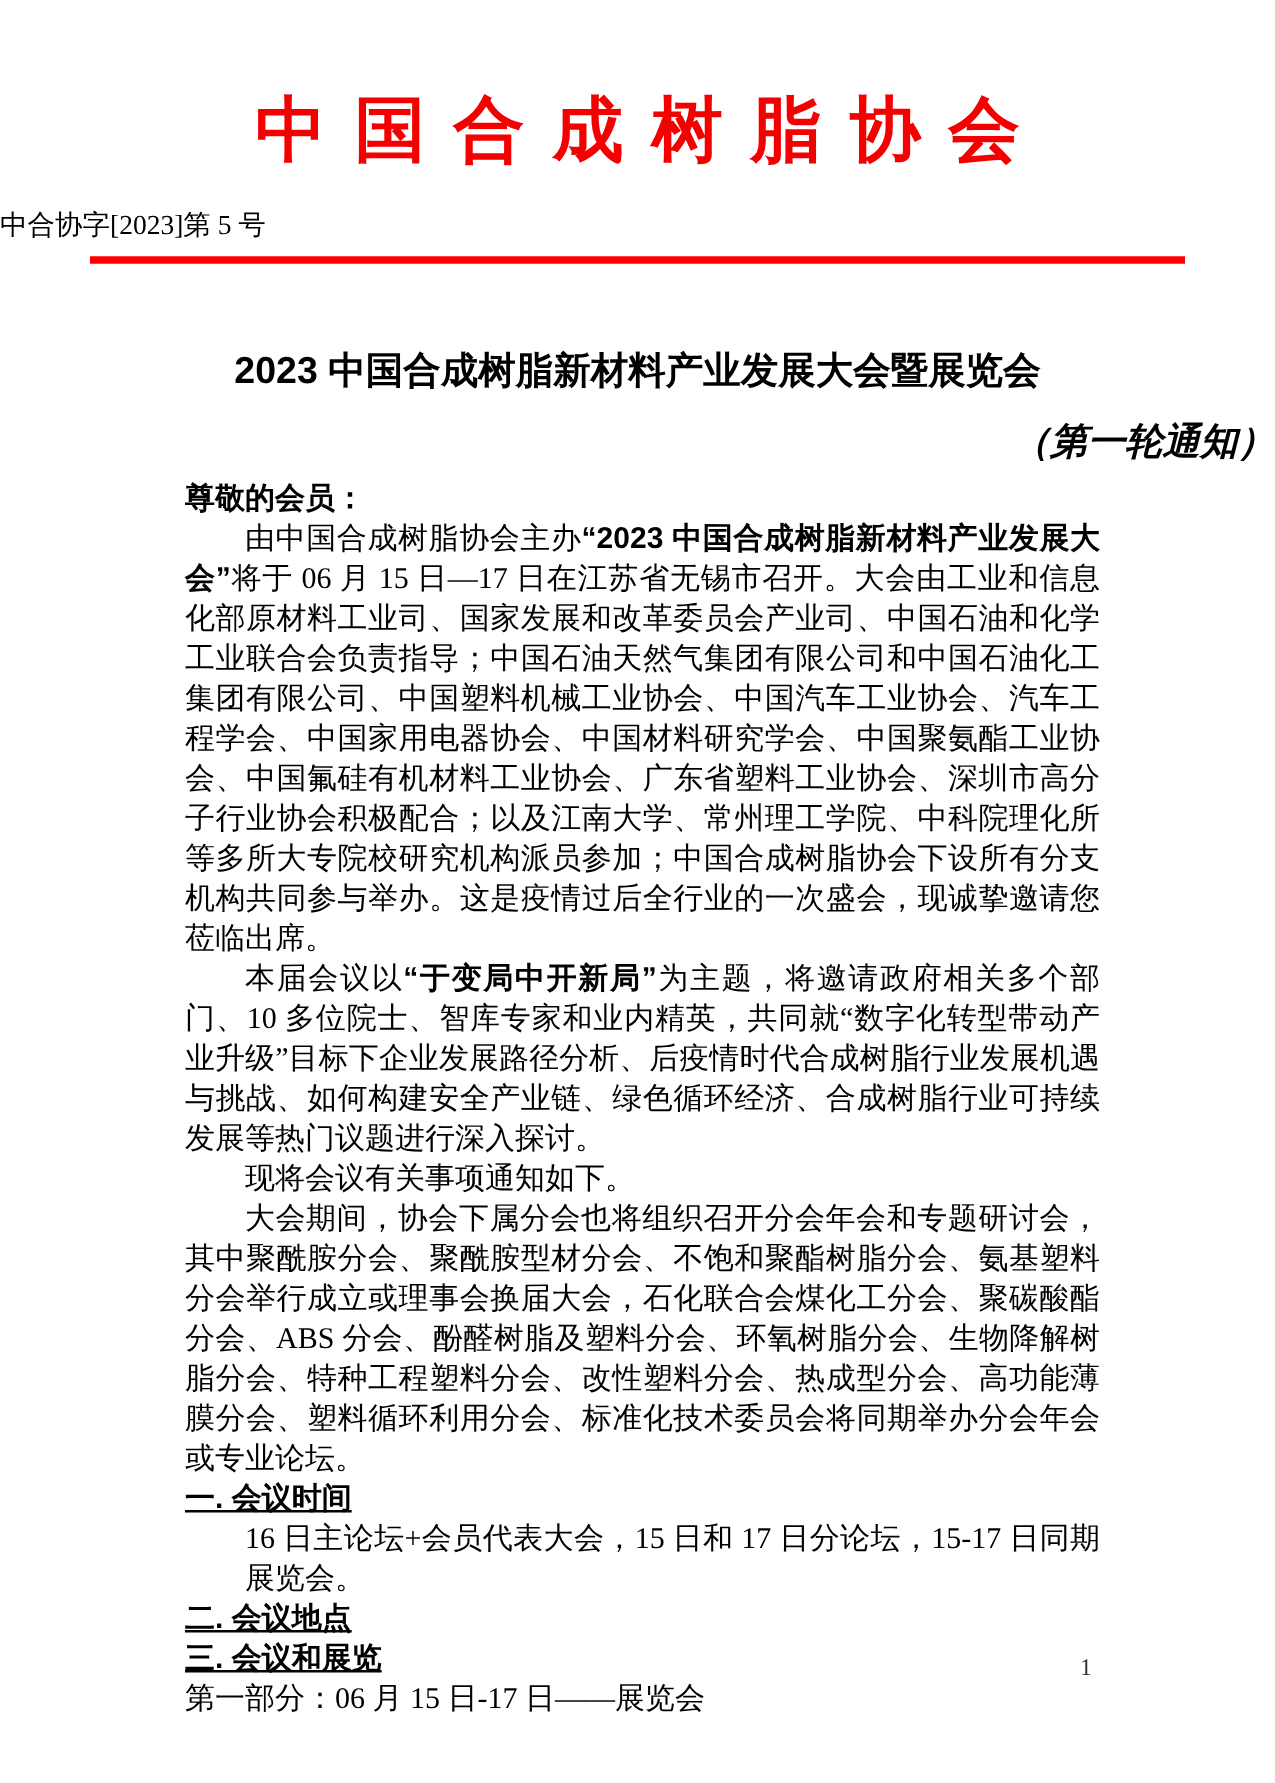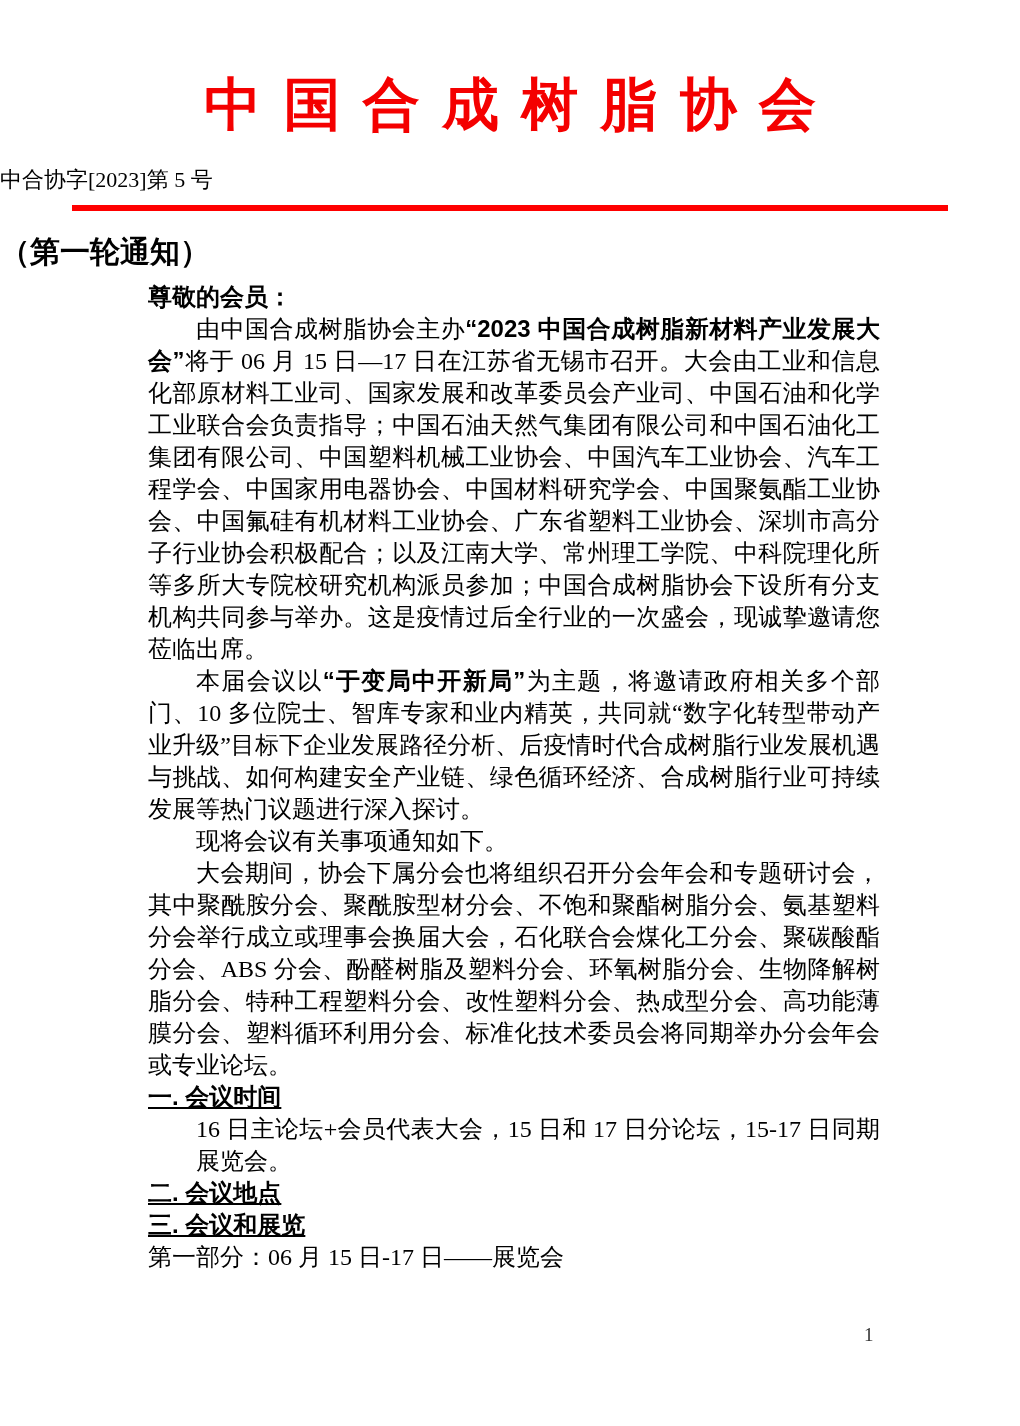--- a/index.html
+++ b/index.html
@@ -43,25 +43,26 @@
   .main-title {
     margin-top: 69px;
     text-align: center;
     font-size: 30px;
     line-height: 1.1;
     font-weight: 700;
     font-family: "Liberation Sans", "DejaVu Sans", sans-serif;
   }
   .sub-title {
     margin-top: 24px;
-    text-align: left;
+    text-align: right;
     font-size: 30px;
     line-height: 1.1;
     font-weight: 700;
     font-family: "Liberation Sans", "DejaVu Sans", sans-serif;
+    font-style: italic;
   }
   .content {
     margin: 13px 140px 0 148px;
     font-size: 24px;
     line-height: 32px;
     text-align: justify;
     word-break: break-all;
   }
   .salutation {
     font-weight: 700;
@@ -95,20 +96,21 @@
 
 <div class="page">
 
   <header>
     <h1 class="org-title">中 国 合 成 树 脂 协 会</h1>
     <div class="doc-number">中合协字[2023]第 5 号</div>
     <div class="red-rule"></div>
   </header>
 
   <main>
+    <h2 class="main-title">2023 中国合成树脂新材料产业发展大会暨展览会</h2>
     <h3 class="sub-title">（第一轮通知）</h3>
 
     <div class="content">
       <p class="salutation">尊敬的会员：</p>
 
       <p class="para"><span>由中国合成树脂协会主办</span><span class="b-run">“2023 中国合成树脂新材料产业发展大会”</span><span>将于 06 月 15 日—17 日在江苏省无锡市召开。大会由工业和信息化部原材料工业司、国家发展和改革委员会产业司、中国石油和化学工业联合会负责指导；中国石油天然气集团有限公司和中国石油化工集团有限公司、中国塑料机械工业协会、中国汽车工业协会、汽车工程学会、中国家用电器协会、中国材料研究学会、中国聚氨酯工业协会、中国氟硅有机材料工业协会、广东省塑料工业协会、深圳市高分子行业协会积极配合；以及江南大学、常州理工学院、中科院理化所等多所大专院校研究机构派员参加；中国合成树脂协会下设所有分支机构共同参与举办。这是疫情过后全行业的一次盛会，现诚挚邀请您莅临出席。</span></p>
 
       <p class="para"><span>本届会议以</span><span class="b-run">“于变局中开新局”</span><span>为主题，将邀请政府相关多个部门、10 多位院士、智库专家和业内精英，共同就“数字化转型带动产业升级”目标下企业发展路径分析、后疫情时代合成树脂行业发展机遇与挑战、如何构建安全产业链、绿色循环经济、合成树脂行业可持续发展等热门议题进行深入探讨。</span></p>
 
       <p class="para">现将会议有关事项通知如下。</p>

